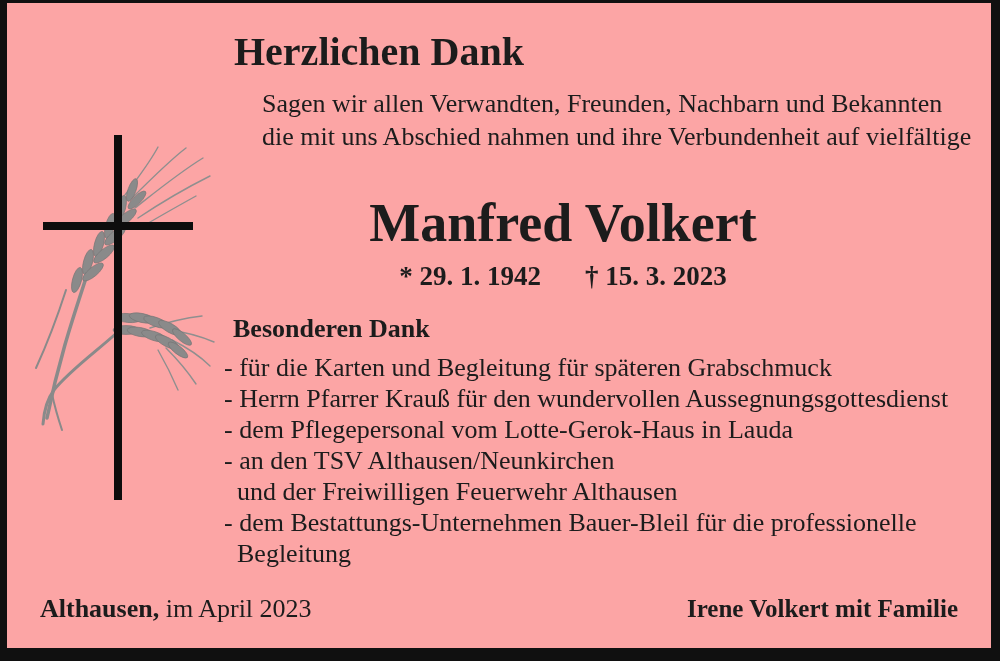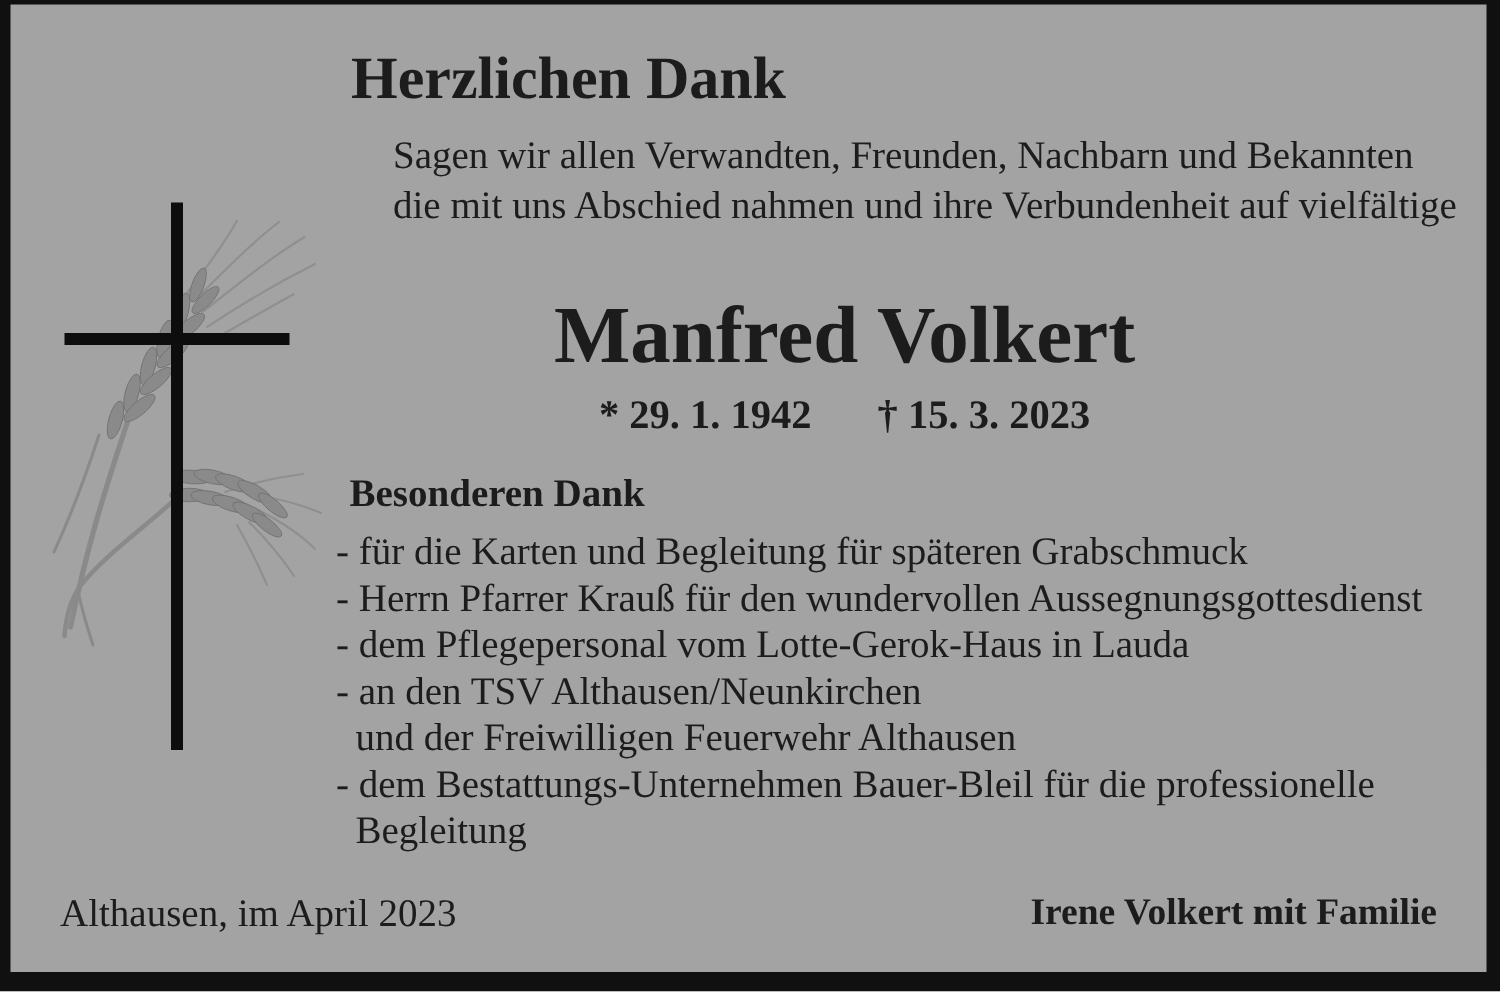--- a/index.html
+++ b/index.html
@@ -1,19 +1,19 @@
 <!DOCTYPE html>
 <html><head>
 <meta charset="utf-8">
 <style>
   html,body{margin:0;padding:0;background:#ffffff;}
   .ad{
     position:relative;
     width:1000px;height:661px;
-    background:#a3a3a3;
+    background:#fca5a5;
     font-family:"Liberation Serif", serif;
     color:#1c1c1c;
     overflow:hidden;
   }
   .frame{
     position:absolute;inset:0;
     border-top:3px solid #101010;
     border-left:7px solid #101010;
     border-right:9px solid #101010;
     border-bottom:13px solid #101010;
@@ -45,21 +45,21 @@
   }
   .thanks-list{
     position:absolute;left:224px;top:352px;
     font-size:26px;line-height:31px;
   }
   .thanks-list .item{white-space:pre;}
   .place-date{
     position:absolute;left:40px;top:594px;
     font-size:26px;white-space:nowrap;
   }
-  .place-date .b{font-weight:normal;}
+  .place-date .b{font-weight:bold;}
   .signature{
     position:absolute;right:42px;top:595px;
     font-size:25px;font-weight:bold;white-space:nowrap;
   }
 </style>
 </head>
 <body>
 
 <div class="ad">
 

